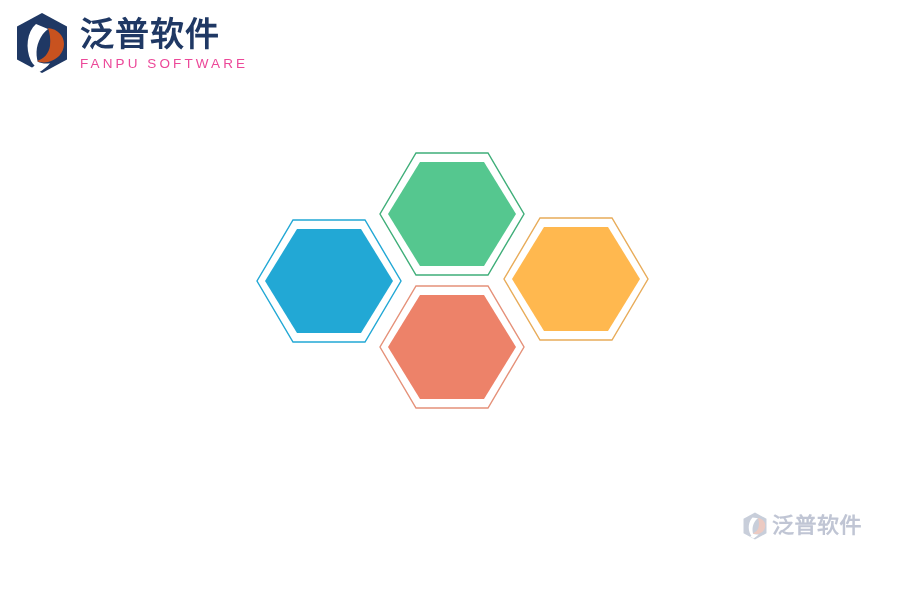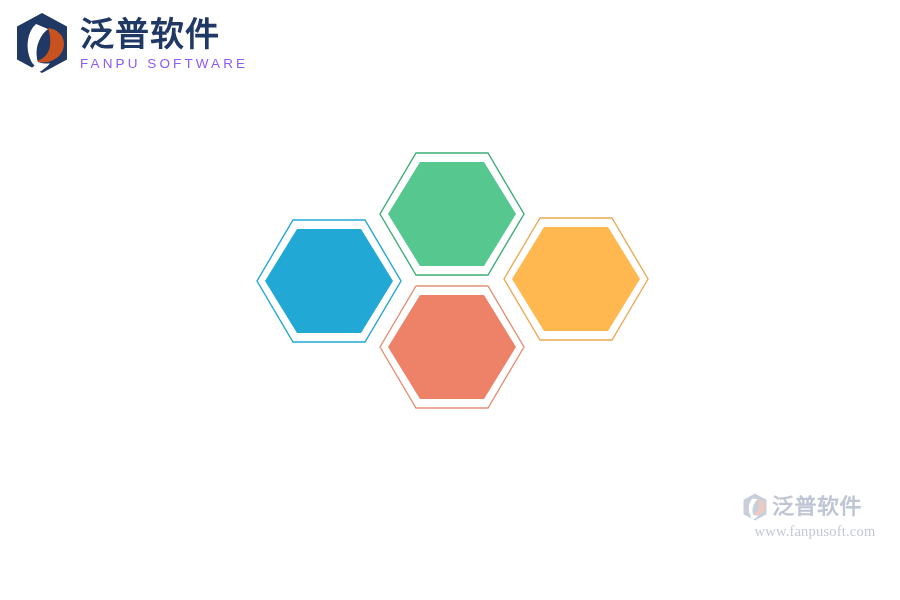--- a/index.html
+++ b/index.html
@@ -43,21 +43,21 @@
   .brand-cn {
     font-size: 34px;
     font-weight: bold;
     color: #1f3864;
     letter-spacing: 1px;
     line-height: 1.08;
     white-space: nowrap;
   }
   .brand-en {
     font-size: 13.5px;
-    color: #8b5cf6;
+    color: #ec4899;
     letter-spacing: 3.1px;
     line-height: 1.3;
     margin-top: 2px;
     white-space: nowrap;
   }
 
   
   .hex-cluster {
     position: absolute;
     left: 0;
@@ -190,16 +190,15 @@
                    C10.2 21.5 9.8 15.8 11.8 11.6 C12.8 9.4 14.2 7.4 16 6.2 Z" fill="#ffffff"></path>
           <path d="M16 6 C20.6 6.6 23.3 9.9 23.3 13.6 C23.3 17.8 20 21 15.9 21.9
                    C14 22.3 12 22.1 10.7 21.4 C14 20.5 16.3 17.6 16.8 14.3
                    C17.2 11 16.8 8.2 16 6 Z" fill="#e5b7ab"></path>
           <path d="M10.9 21.7 C12.8 22.5 14.9 22.7 16.7 22.3 C15.3 24 13.5 25.4 11.6 26.4
                    L8.2 24.5 C9.3 23.7 10.2 22.8 10.9 21.7 Z" fill="#ffffff"></path>
         </svg>
       </div>
       <div class="wm-cn">泛普软件</div>
     </div>
-    <div class="wm-url">www.fanpusoft.com</div>
   </div>
 
 </div>
 
 </body></html>

